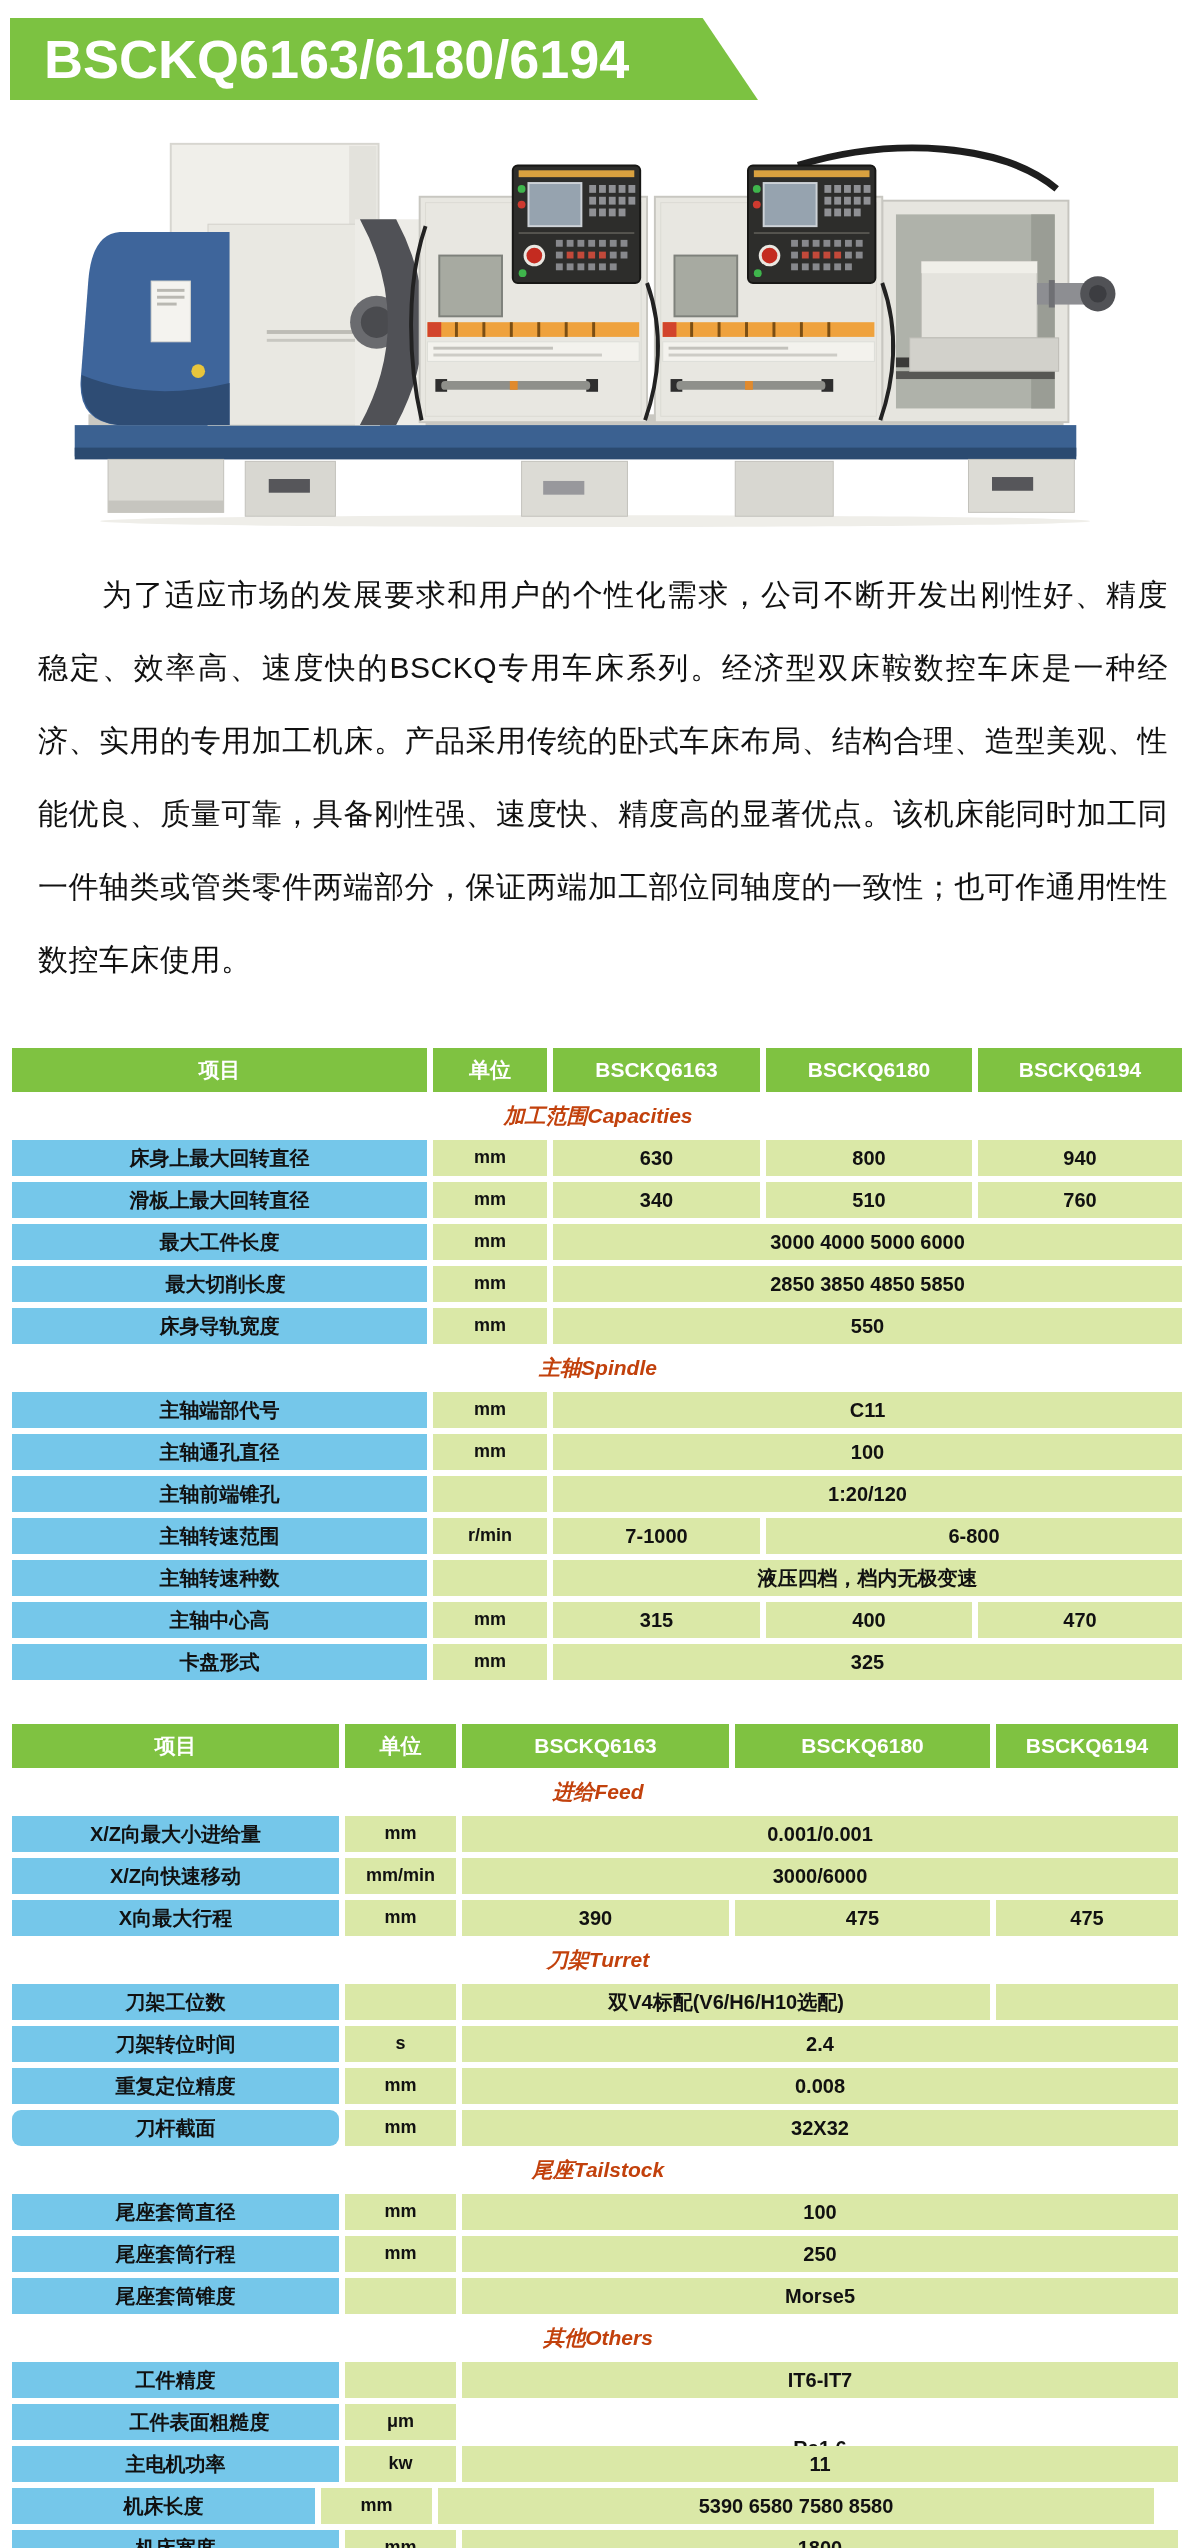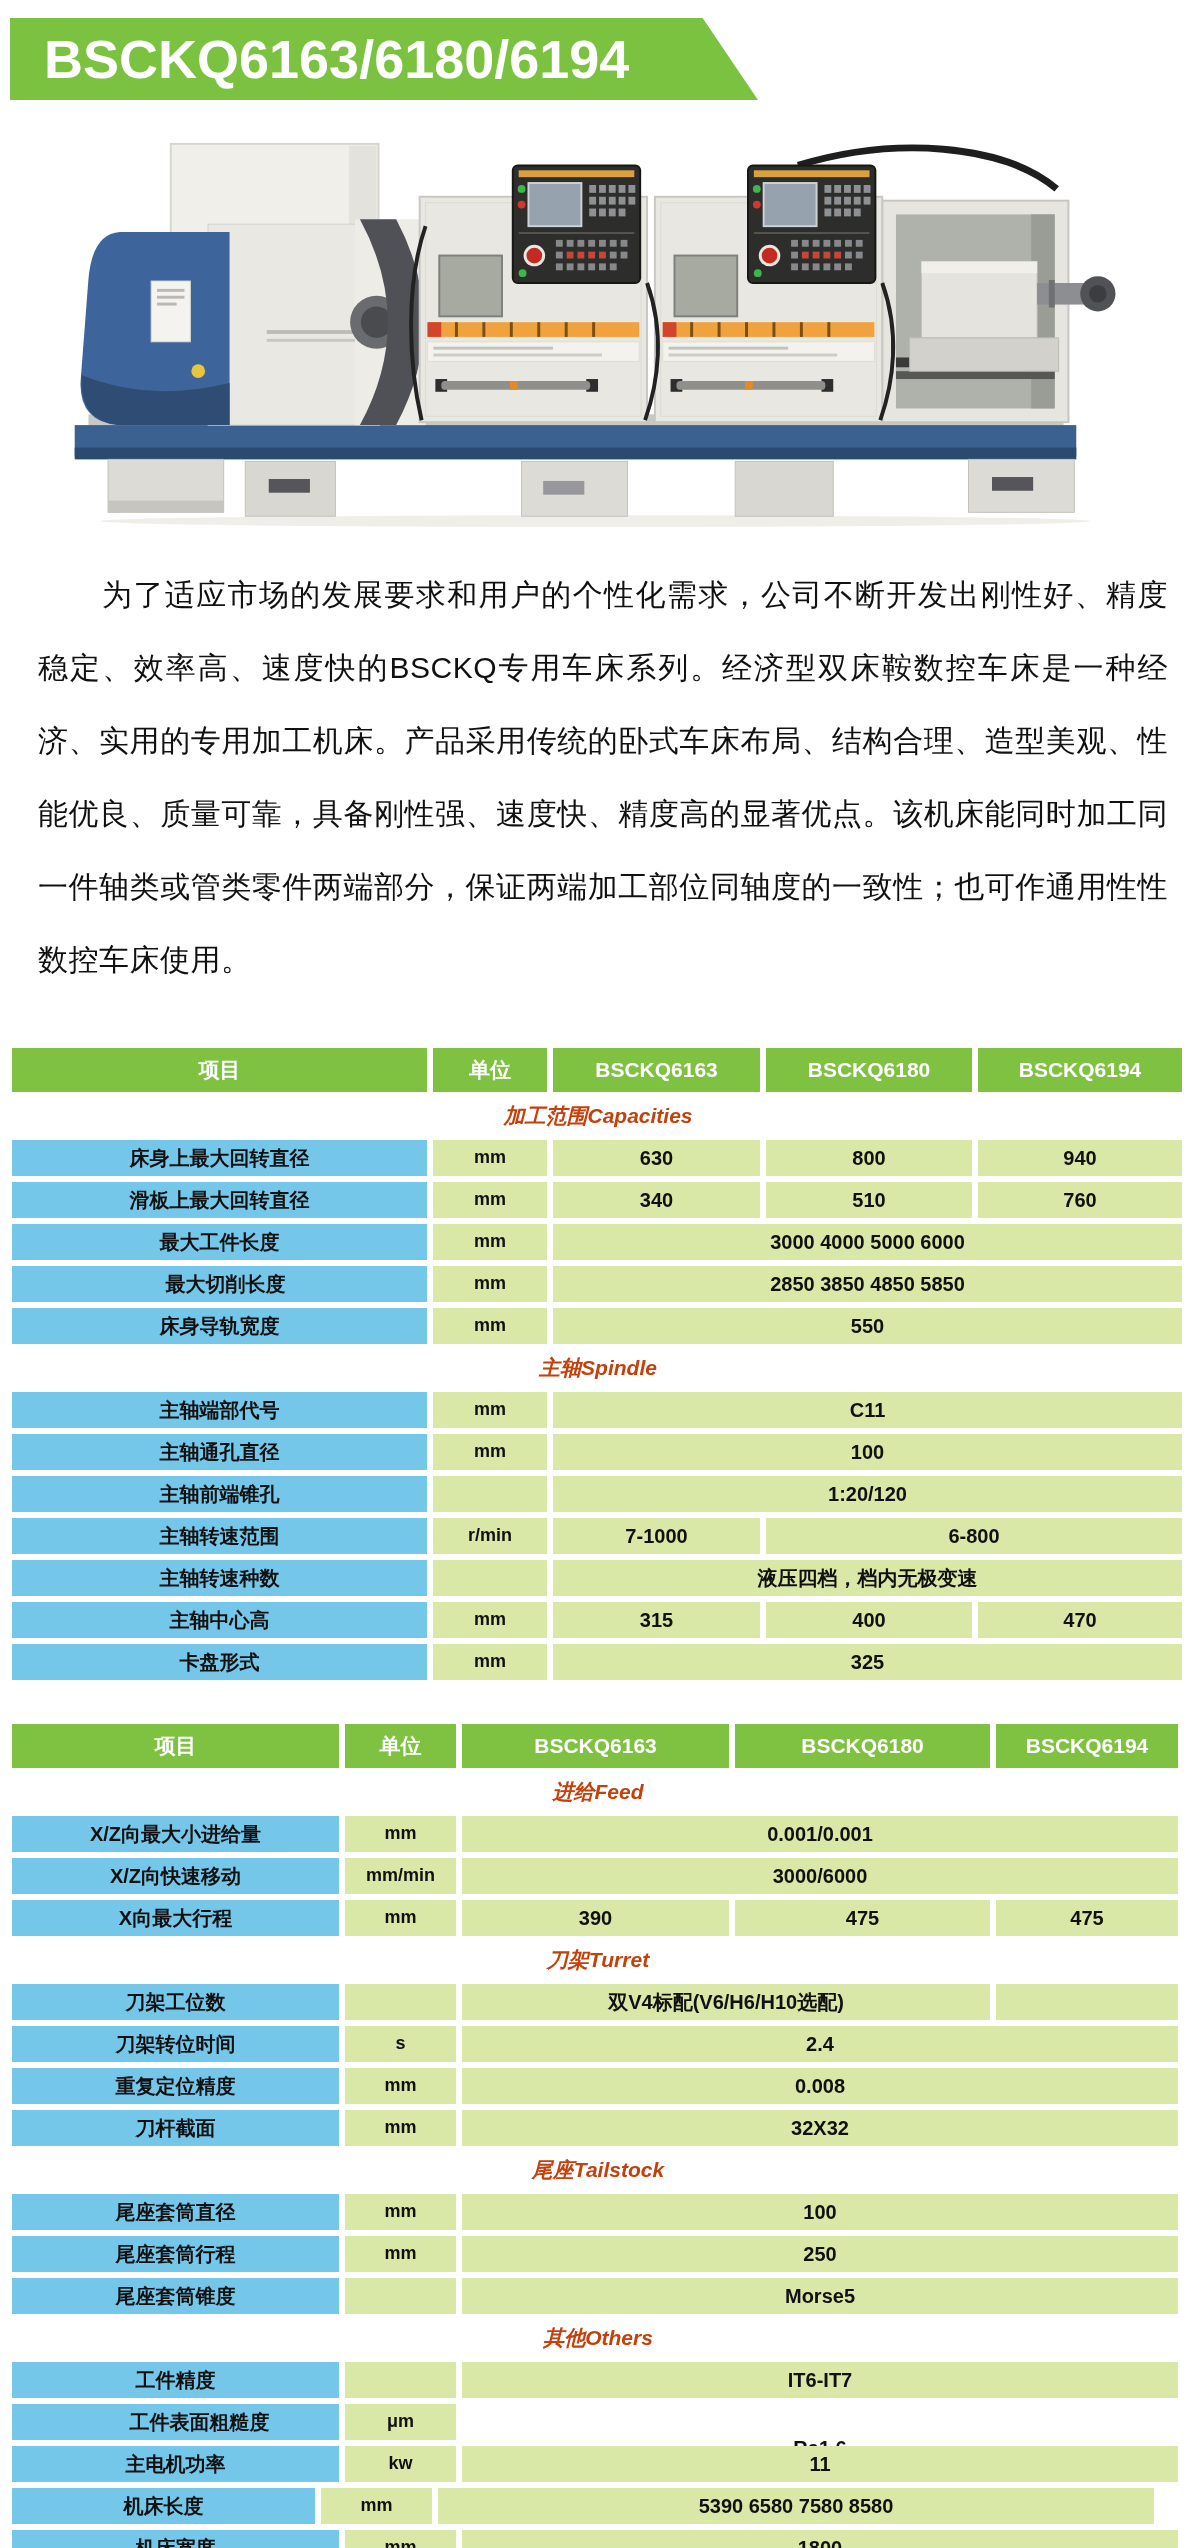--- a/index.html
+++ b/index.html
@@ -302,21 +302,21 @@
       <div class="cell label" style="width: 327px;">刀架转位时间</div>
       <div class="cell unit" style="width: 111px;">s</div>
       <div class="cell value" style="width: 716px;">2.4</div>
     </div>
     <div class="t-row">
       <div class="cell label" style="width: 327px;">重复定位精度</div>
       <div class="cell unit" style="width: 111px;">mm</div>
       <div class="cell value" style="width: 716px;">0.008</div>
     </div>
     <div class="t-row">
-      <div class="cell label" style="width: 327px;">刀杆截面</div>
+      <div class="cell label" style="width: 327px; border-radius: 9px;">刀杆截面</div>
       <div class="cell unit" style="width: 111px;">mm</div>
       <div class="cell value" style="width: 716px;">32X32</div>
     </div>
     <div class="t-section">尾座Tailstock</div>
     <div class="t-row">
       <div class="cell label" style="width: 327px;">尾座套筒直径</div>
       <div class="cell unit" style="width: 111px;">mm</div>
       <div class="cell value" style="width: 716px;">100</div>
     </div>
     <div class="t-row">

